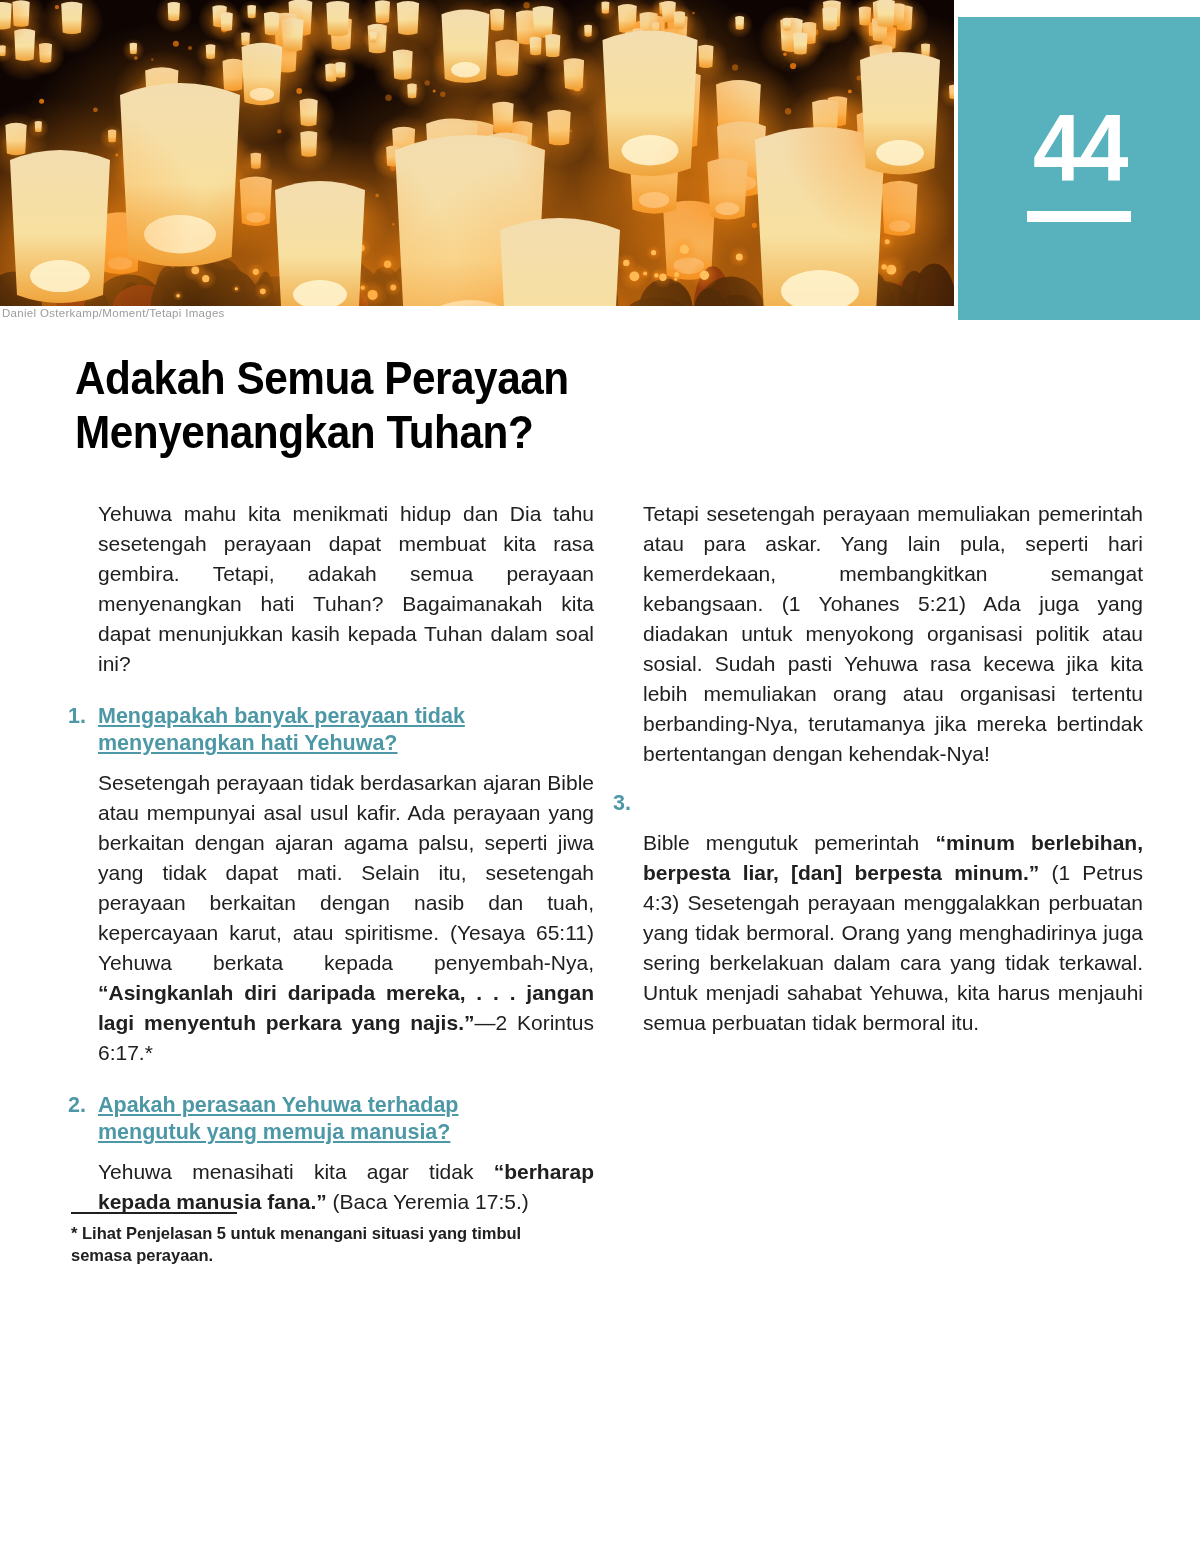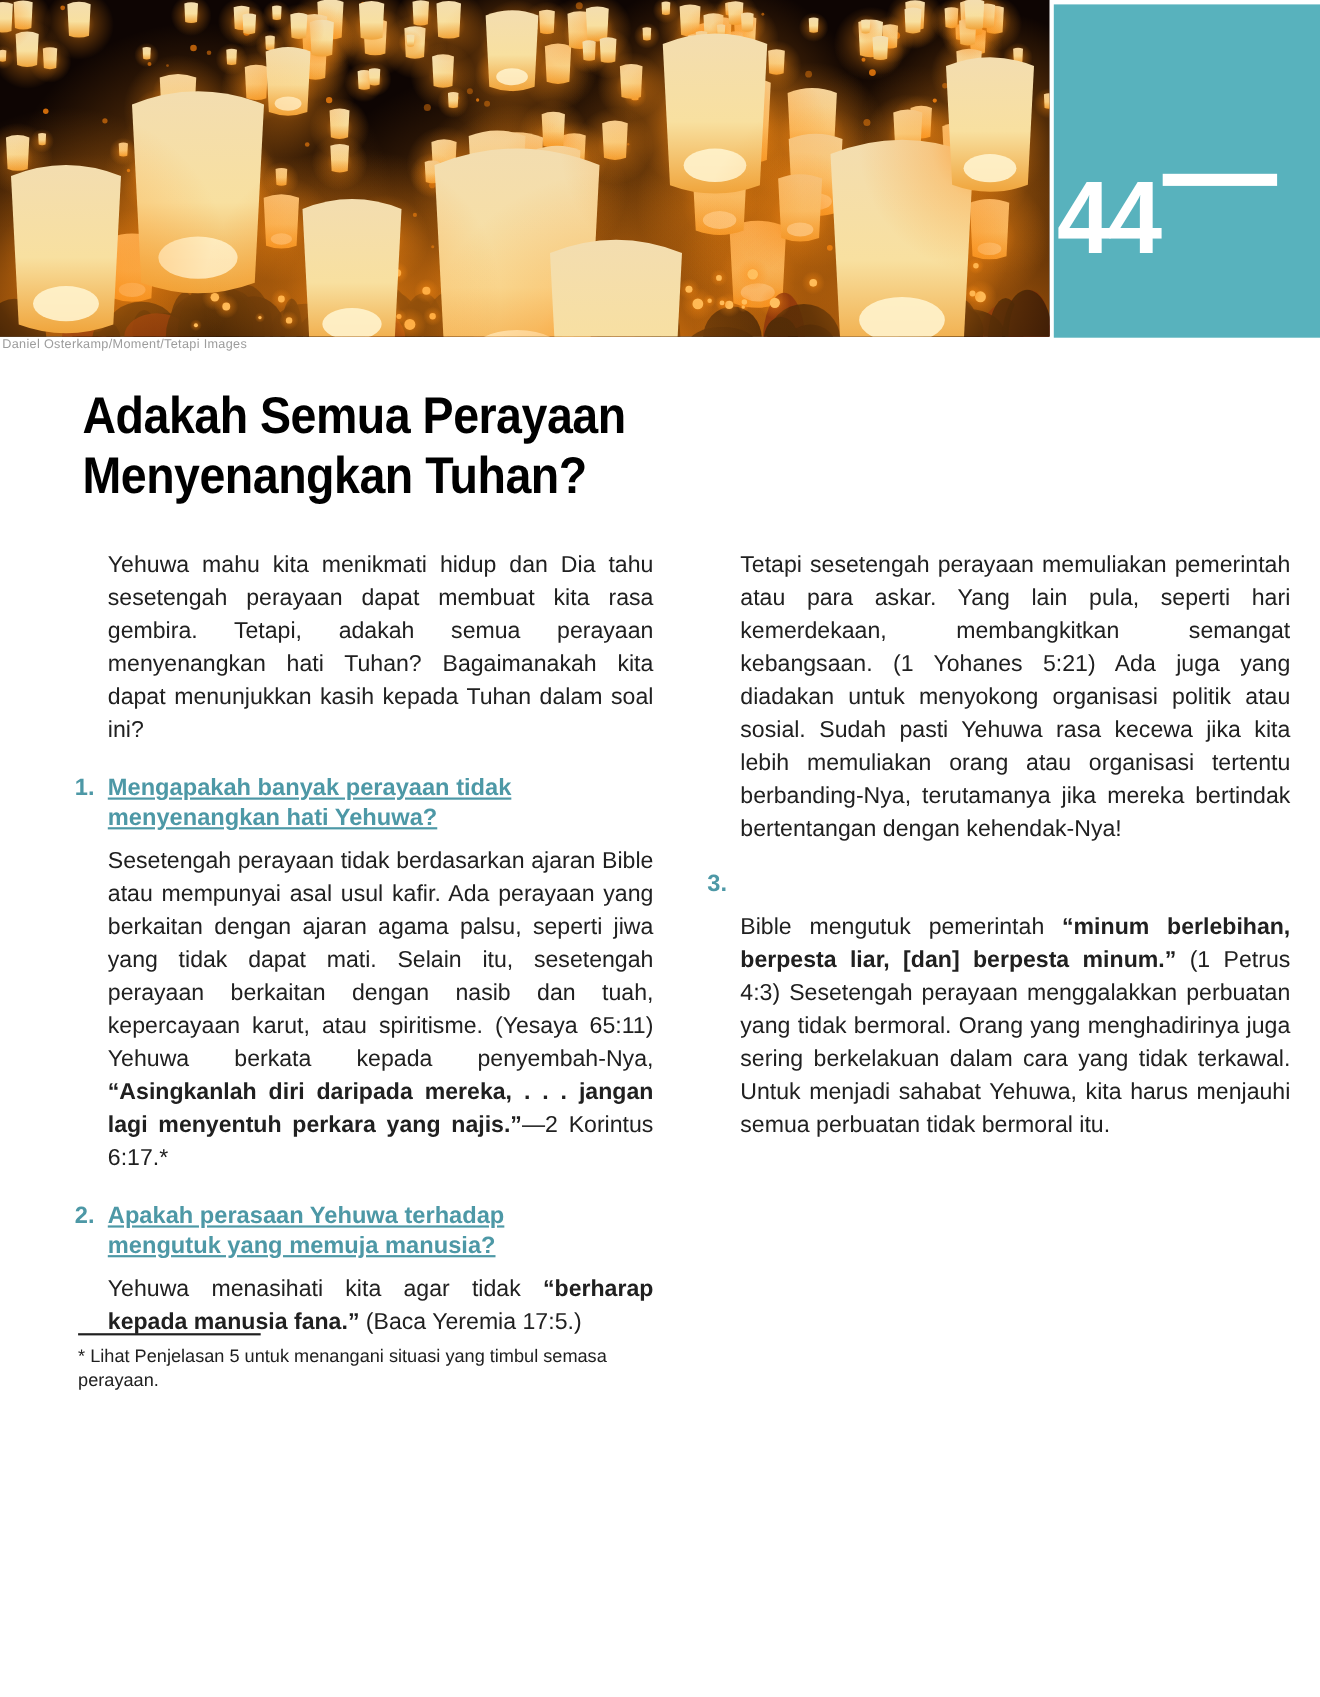--- a/index.html
+++ b/index.html
@@ -14,23 +14,23 @@
 
   
   .photo{
     position:absolute;left:0;top:0;width:954px;height:306px;
     background:#0e0503;overflow:hidden;
   }
   .photo svg{display:block;width:100%;height:100%;}
 
   
   .lesson-box{
-    position:absolute;left:958px;top:4px;width:242px;height:303px;
+    position:absolute;left:958px;top:17px;width:242px;height:303px;
     background:var(--accent,#58b2bd);
-    display:flex;flex-direction:row;align-items:center;
+    display:flex;flex-direction:column;align-items:center;
   }
   .lesson-number{
     margin-top:84px;color:#fff;font-weight:bold;font-size:94px;line-height:1;
     transform:scaleX(.94);letter-spacing:-3px;
   }
   .lesson-bar{width:104px;height:11px;background:#fff;margin-top:16px;}
 
   .credit{
     position:absolute;left:2px;top:307px;
     font-size:11.5px;color:#9c9c9c;letter-spacing:.3px;
@@ -38,36 +38,36 @@
 
   .title{
     position:absolute;left:75px;top:351px;
     font-size:47px;line-height:54px;font-weight:bold;color:#000;
     white-space:pre-line;letter-spacing:-.5px;
     transform:scaleX(.9);transform-origin:left top;
   }
 
   .col{position:absolute;top:499px;font-size:21px;line-height:30px;color:#202020;}
   .col-left{left:68px;width:526px;}
-  .col-right{left:643px;width:530px;}
+  .col-right{left:613px;width:530px;}
 
   .para{text-align:justify;margin:0 0 0 30px;}
   .b{font-weight:bold;}
 
   .question{
     display:flex;margin-top:24px;margin-bottom:11px;
     color:var(--heading,#4d98a6);font-weight:bold;
     font-size:21.5px;line-height:27px;
   }
   .q-num{width:30px;flex:none;}
   .q-text{flex:1;max-width:450px;text-decoration:underline;}
 
   .footnote{
     position:absolute;left:71px;top:1212px;width:482px;
-    font-size:16.5px;line-height:21.5px;color:#202020;
+    font-size:16.5px;line-height:21.5px;color:#202020;font-weight:bold;
   }
   .fn-rule{width:166px;height:2px;background:#202020;margin-bottom:9px;}
 </style>
 </head>
 <body>
 
 <div class="page">
 
   <div class="photo">
       <svg viewBox="0 0 954 306" preserveAspectRatio="none" xmlns="http://www.w3.org/2000/svg">

